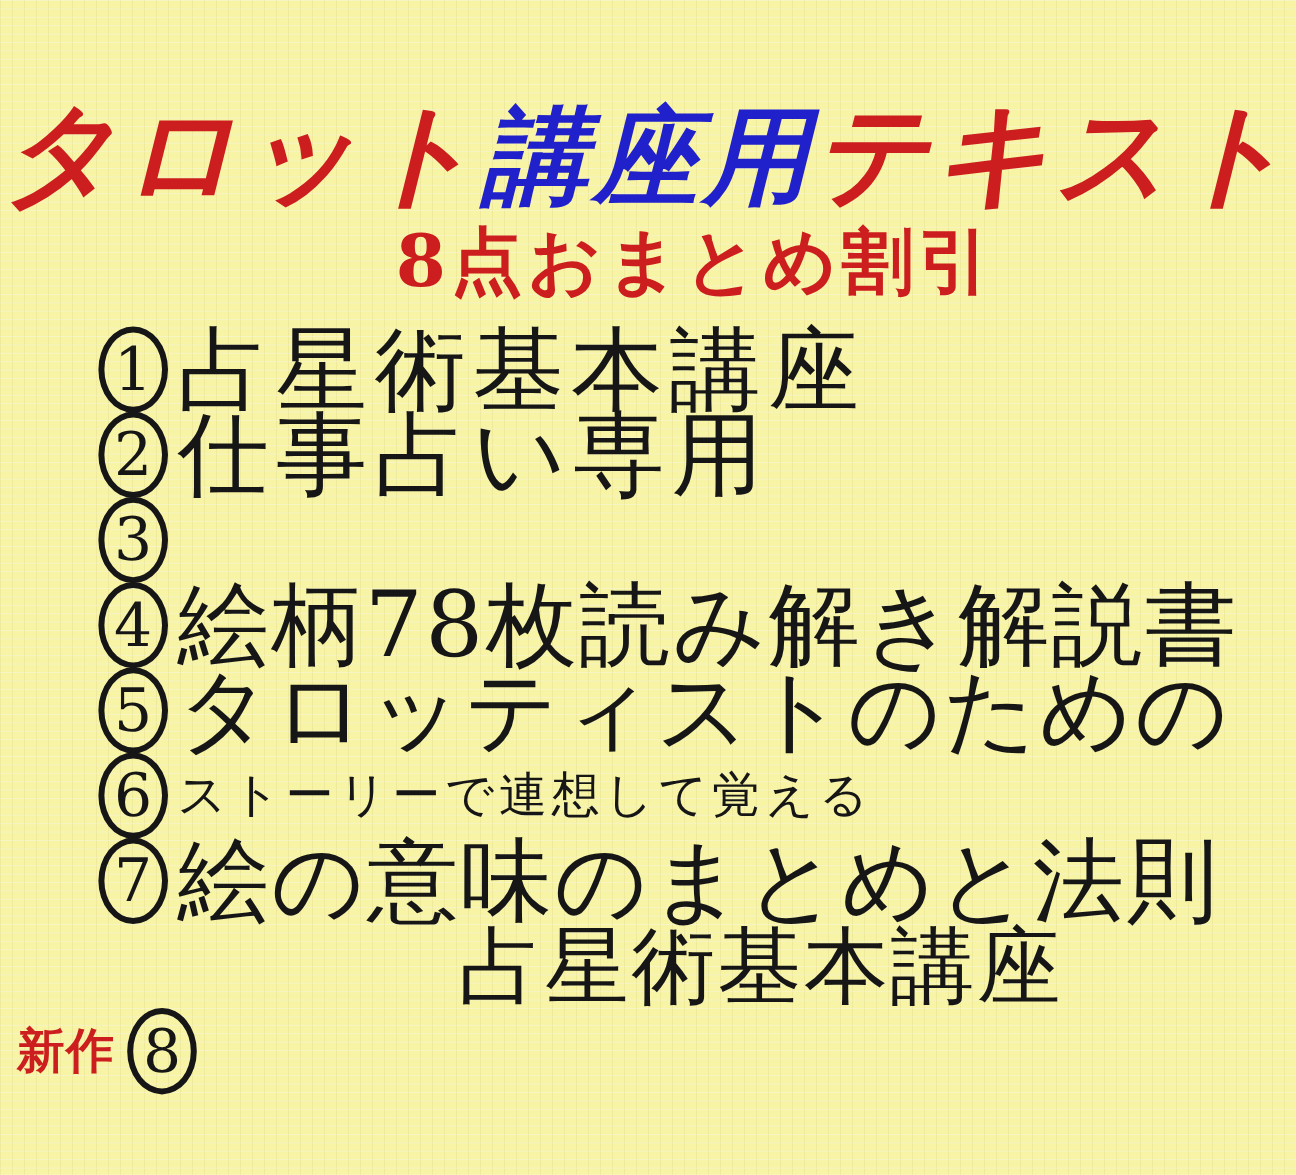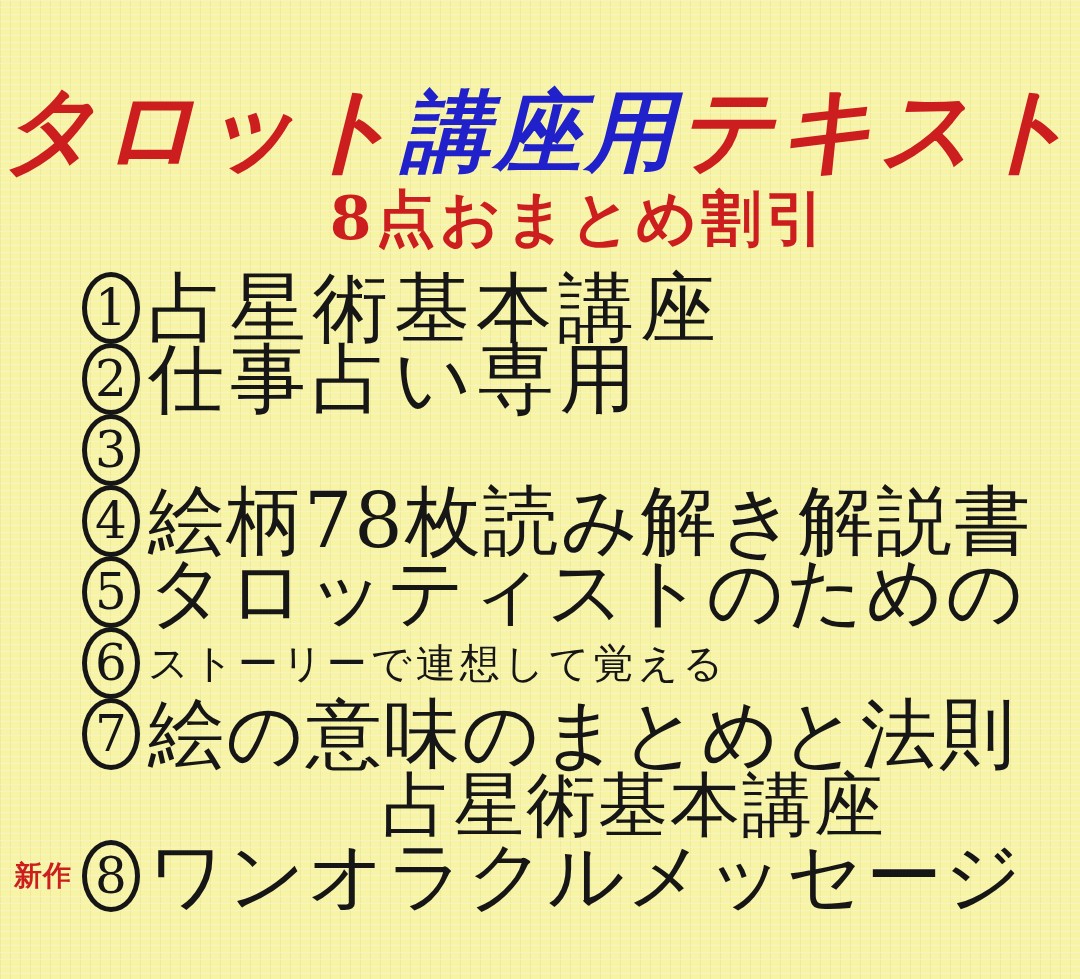--- a/index.html
+++ b/index.html
@@ -98,21 +98,21 @@
     font-size: 70px;
     letter-spacing: 2px;
     text-align: right;
   }
   .row.row8 {
     margin-left: -68px;
   }
   .badge {
     flex: none;
     color: var(--red, #CC1E1E);
-    font-size: 28px;
+    font-size: 40px;
     font-weight: bold;
     letter-spacing: 1px;
     margin-right: 10px;
     line-height: 1;
   }
 </style>
 </head>
 <body>
 
 <div class="canvas">
@@ -175,17 +175,16 @@
 
     <div class="row cont">
       <span class="txt">占星術基本講座</span>
     </div>
 
     <div class="row row8 tight">
       <span class="badge">新作</span>
       <span class="num">
           <span>8</span>
         </span>
-      <span class="txt">ワンオラクルメッセージ</span>
     </div>
 
   </div>
 </div>
 
 </body></html>

